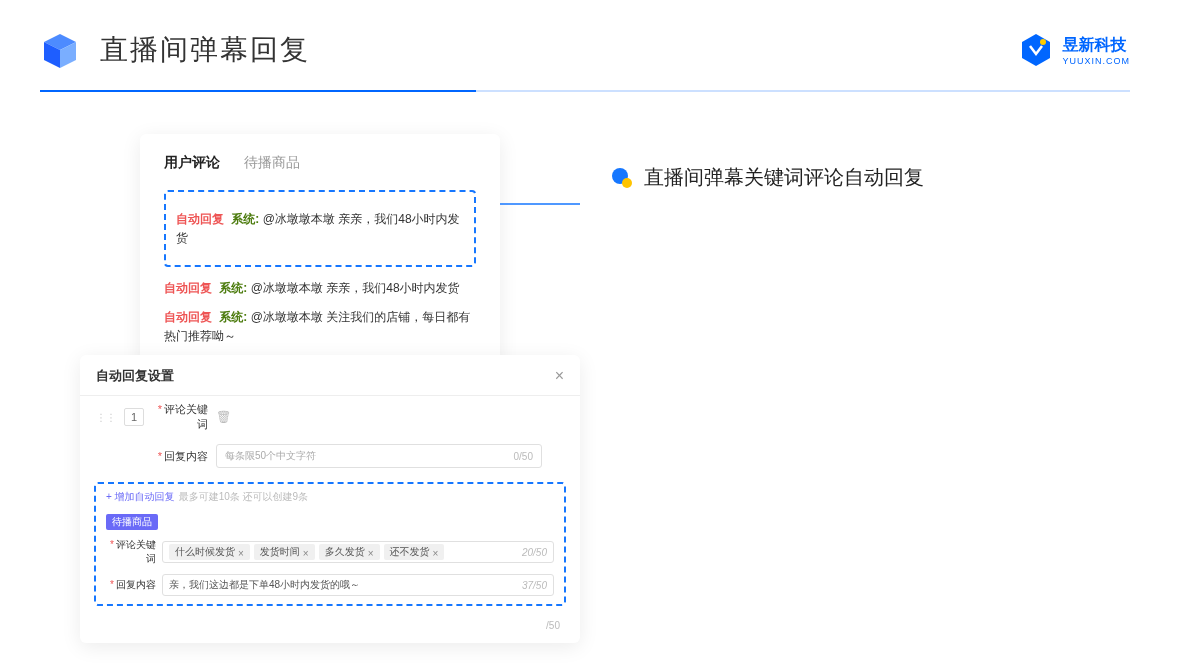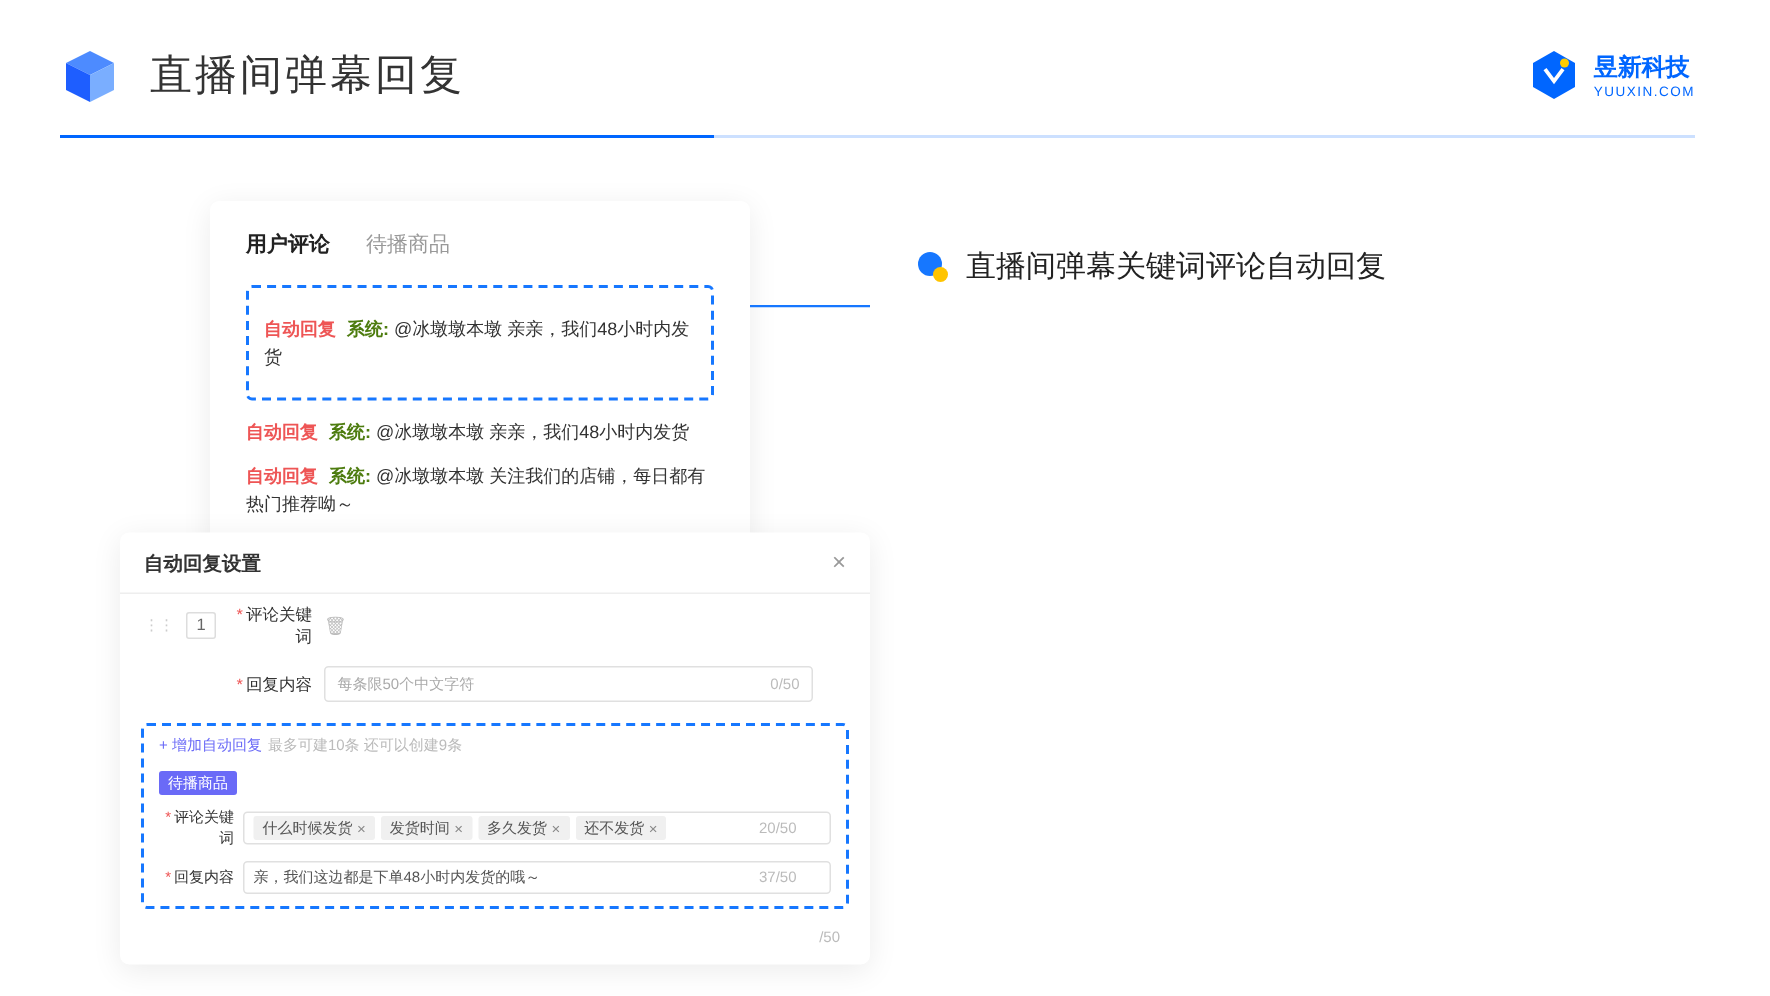--- a/index.html
+++ b/index.html
@@ -44,21 +44,21 @@
 .example-area { border:2px dashed #1677ff; border-radius:4px; margin:8px 14px 14px; padding: 6px 10px 8px; }
 .add-link { font-size:10px; color:#6a6af7;}
 .add-link .limit { color:#bbb; margin-left:4px;}
 .ex-title { display:inline-block; font-size:10px; background:#6a6af7; color:#fff; padding:1px 6px; border-radius:2px; margin-top:10px;}
 .ex-row { display:flex; align-items:center; gap:6px; margin-top:8px; font-size:10px;}
 .ex-label { width:50px; text-align:right; color:#333;}
 .ex-label::before{ content:"*"; color:#e55; margin-right:2px;}
 .tag { display:inline-flex; align-items:flex-end; background:#f0f0f0; border-radius:2px; padding:1px 6px; color:#555;}
 .tag .x{ margin-left:3px; color:#888;}
 .ex-input { flex:1; border:1px solid #e0e0e0; border-radius:3px; height:22px; padding:0 6px; display:flex; align-items:center; gap:4px; position:relative;}
-.ex-counter { position:absolute; right:22px; color:#bbb;}
+.ex-counter { position:absolute; right:6px; color:#bbb;font-style:italic;}
 
 
 .connector { position:absolute; pointer-events:none; top:0; left:0; width:100%; height:100%;}
 
 
 .right { margin-left: 30px; flex:1;}
 .section-head { display:flex; align-items:center; margin-top: 30px;}
 .section-icon { width:24px; height:24px; margin-right:10px;}
 .section-title { font-size:20px; color:#222; font-weight:500;}
 .bullets { margin-top: 32px; padding-left: 30px;}

